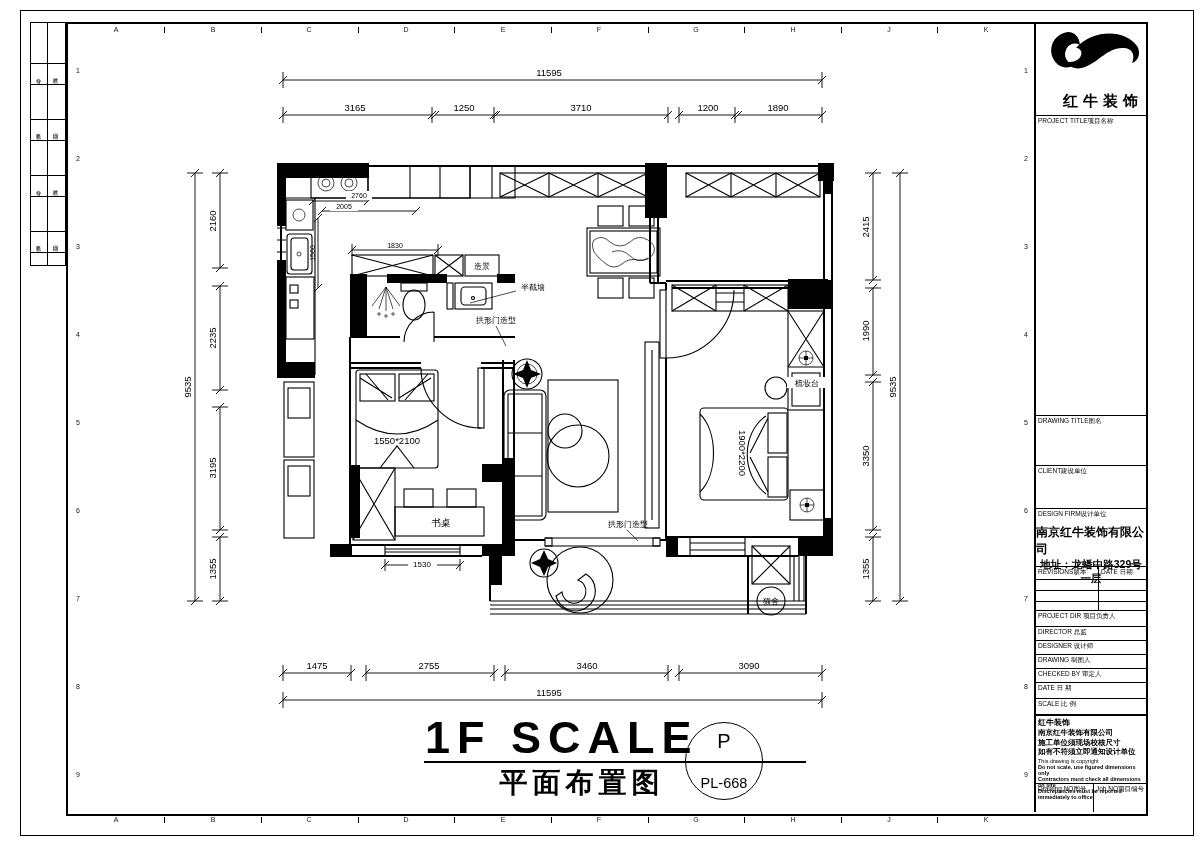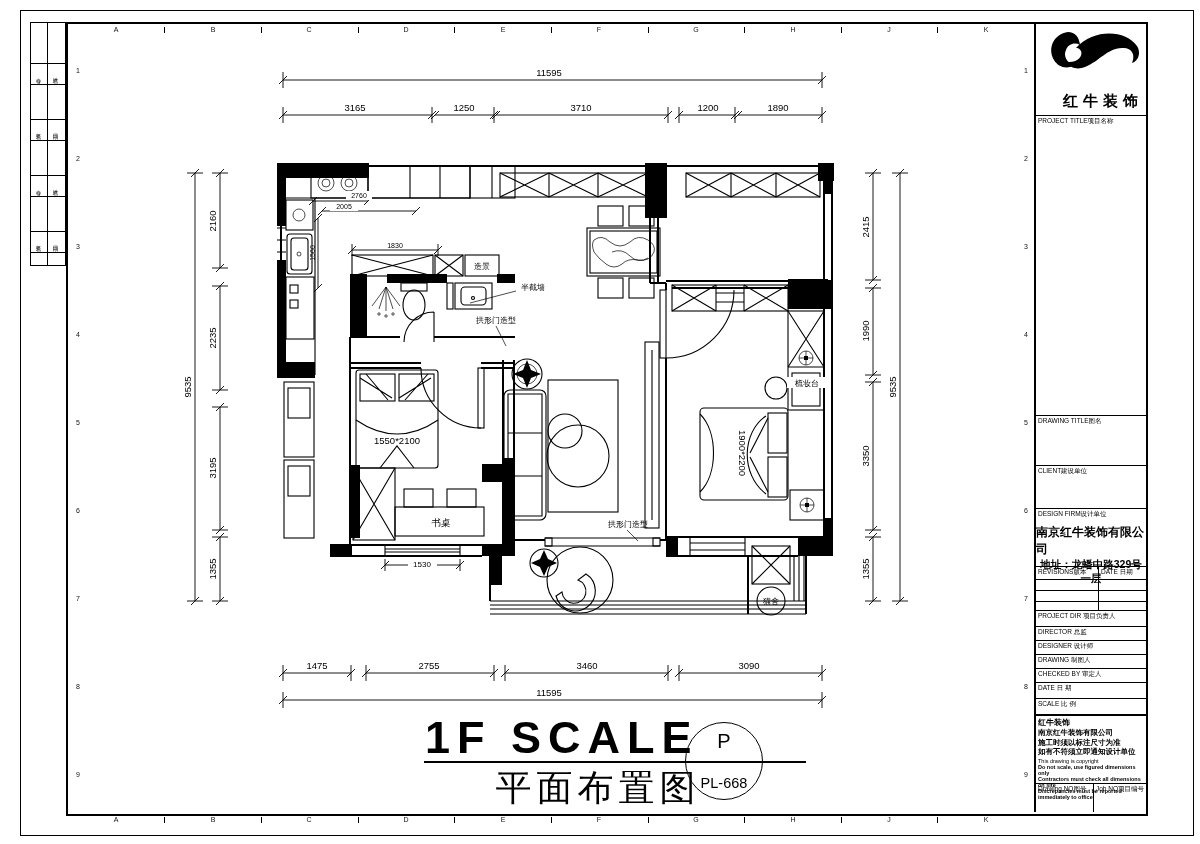--- a/index.html
+++ b/index.html
@@ -30,22 +30,22 @@
   .rev-line{position:absolute;left:0;width:100%;height:1px;background:#000;}
   .cp{font-weight:bold;font-size:7.5px;line-height:8.5px;padding:1px 2px;}
   .cp-t{font-weight:bold;font-size:8px;padding:1px 2px 0;}
   .cp-en{font-size:5.5px;padding:0 2px;}
   .cp-en-b{font-size:5.5px;font-weight:bold;padding:0 2px;filter:blur(0.4px);}
   .no-cell{position:absolute;top:0;height:100%;box-sizing:border-box;}
   
   #footer-title-en{left:425px;top:712px;font-size:45px;font-weight:900;letter-spacing:7px;
      font-family:"Liberation Sans",sans-serif;}
   #footer-underline{left:424px;top:761px;width:382px;height:2px;background:#000;}
-  #footer-title-cn{left:448px;top:764px;width:300px;text-align:center;font-size:36px;
-     font-weight:400;letter-spacing:5px;}
+  #footer-title-cn{left:432px;top:764px;width:300px;text-align:center;font-size:28px;
+     font-weight:700;letter-spacing:5px;}
   #badge{left:685px;top:722px;width:76px;height:76px;border:1.5px solid #000;border-radius:50%;}
   #badge .p{position:absolute;top:7px;left:0;width:100%;text-align:center;font-size:20px;}
   #badge .code{position:absolute;bottom:8px;left:0;width:100%;text-align:center;font-size:14.5px;}
   
   svg{position:absolute;left:0;top:0;}
   .w2{stroke:#000;stroke-width:2;fill:none;}
   .w1{stroke:#000;stroke-width:1.1;fill:none;}
   .thin{stroke:#000;stroke-width:0.7;fill:none;}
   .blk{fill:#000;stroke:none;}
   .dim{stroke:#000;stroke-width:0.9;fill:none;}
@@ -507,21 +507,21 @@
       </div>
     <div class="tb-row" style="top:660px;height:16px">
         <div class="tb-label">DATE       日 期</div>
       </div>
     <div class="tb-row" style="top:676px;height:16px">
         <div class="tb-label">SCALE      比 例</div>
       </div>
     <div class="tb-row" style="top:692px;height:69px;border-top:2px solid #000">
       <div class="cp-t">红牛装饰</div>
       <div class="cp">南京红牛装饰有限公司</div>
-      <div class="cp" style="padding-top:0">施工时须以标注尺寸为准</div>
+      <div class="cp" style="padding-top:0">施工单位须现场校核尺寸</div>
       <div class="cp" style="padding-top:0">如有不符须立即通知设计单位</div>
       <div class="cp-en">This drawing is copyright</div>
       <div class="cp-en-b">Do not scale, use figured dimensions only</div>
       <div class="cp-en-b">Contractors must check all dimensions on site</div>
       <div class="cp-en-b">Discrepancies must be reported immediately to office</div>
     </div>
     <div class="tb-row" style="top:761px;height:29px">
       <div class="no-cell" style="left:0;width:58px;border-right:1px solid #000">
         <div class="tb-label">Drawing NO图号</div>
       </div>

